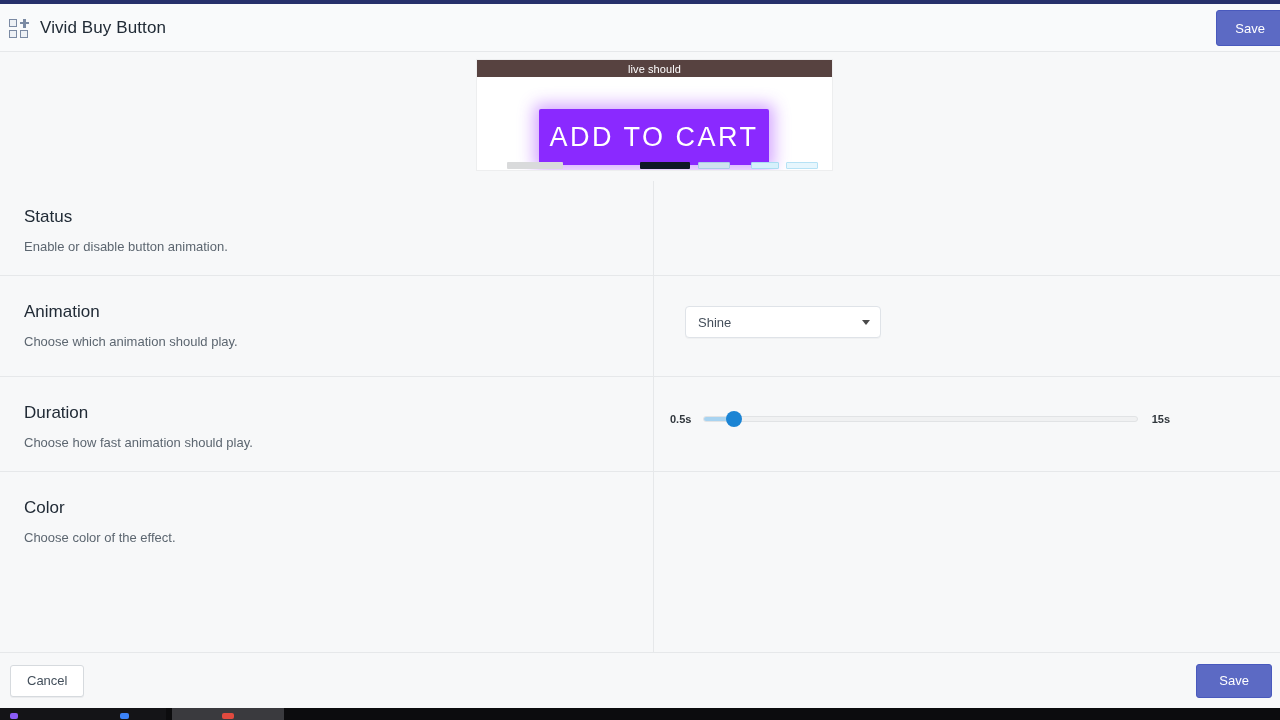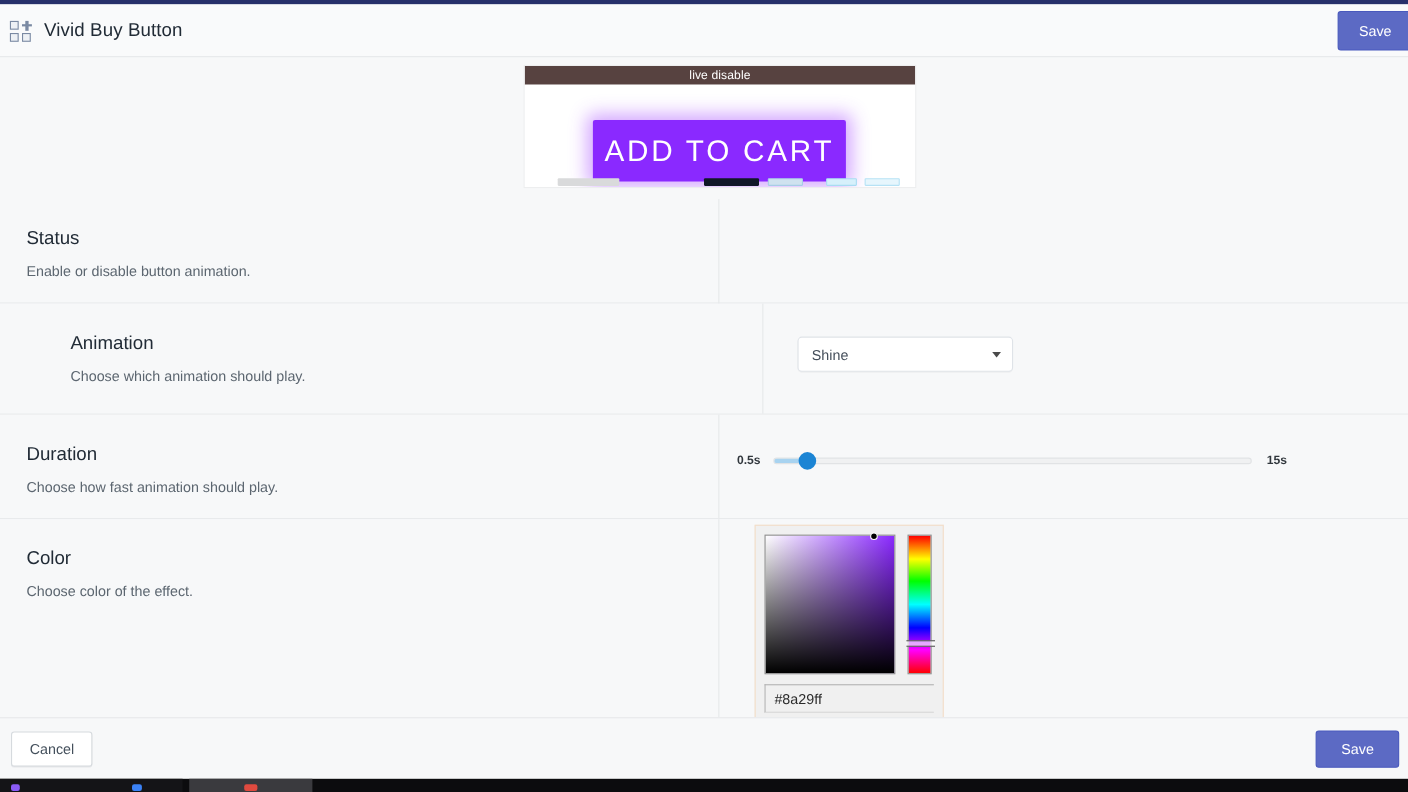--- a/index.html
+++ b/index.html
@@ -193,21 +193,21 @@
     color: #212b36;
     font-weight: 400;
     margin-bottom: 12px;
   }
   .row-desc {
     font-size: 13px;
     color: #5c6670;
   }
 
   .row-status   { height: 95px; flex-direction: column; }
-  .row-anim     { height: 101px; padding-left: 40px; }
+  .row-anim     { height: 101px; }
   .row-duration { height: 95px; }
   .row-color    { height: 192px; }
 
   
   .toggle {
     position: absolute;
     left: 18px;
     top: 40px;
     width: 178px;
     height: 30px;
@@ -464,21 +464,21 @@
         <span class="plus"></span>
         <i class="s3"></i>
         <i class="s4"></i>
       </span>
       <span class="app-title">Vivid Buy Button</span>
     </div>
     <div class="header-save">Save</div>
   </div>
 
   <div class="preview-wrap">
-    <div class="preview-title">live disable</div>
+    <div class="preview-title">live should</div>
     <div class="preview-body">
       <div class="cart-btn" style="background: rgb(138, 41, 255);">ADD TO CART</div>
       <div class="preview-ghost">
         <span class="pg1"></span>
         <span class="pg2"></span>
         <span class="pg3"></span>
         <span class="pg4"></span>
         <span class="pg5"></span>
       </div>
     </div>
@@ -527,33 +527,20 @@
           <span class="slider-max">15s</span>
         </div>
       </div>
     </div>
 
     <div class="row row-color">
       <div class="row-left">
         <div class="row-title">Color</div>
         <div class="row-desc">Choose color of the effect.</div>
       </div>
-      <div class="row-right">
-        <div class="colorpicker">
-          <div class="cp-top">
-            <div class="cp-sv" style="background: linear-gradient(rgba(0, 0, 0, 0) 0%, rgb(0, 0, 0) 100%), linear-gradient(to right, rgb(255, 255, 255) 0%, rgb(138, 41, 255) 100%);">
-              <span class="cp-sv-marker" style="left: 84%; top: 0%;"></span>
-            </div>
-            <div class="cp-hue">
-              <span class="cp-hue-handle" style="top: 76%;"></span>
-            </div>
-          </div>
-          <input class="cp-hex" type="text" value="#8a29ff" style="">
-        </div>
-      </div>
     </div>
 
   </div>
 
   <div class="footer">
     <div class="btn-cancel">Cancel</div>
     <div class="btn-save">Save</div>
   </div>
 
   <div class="taskbar">

